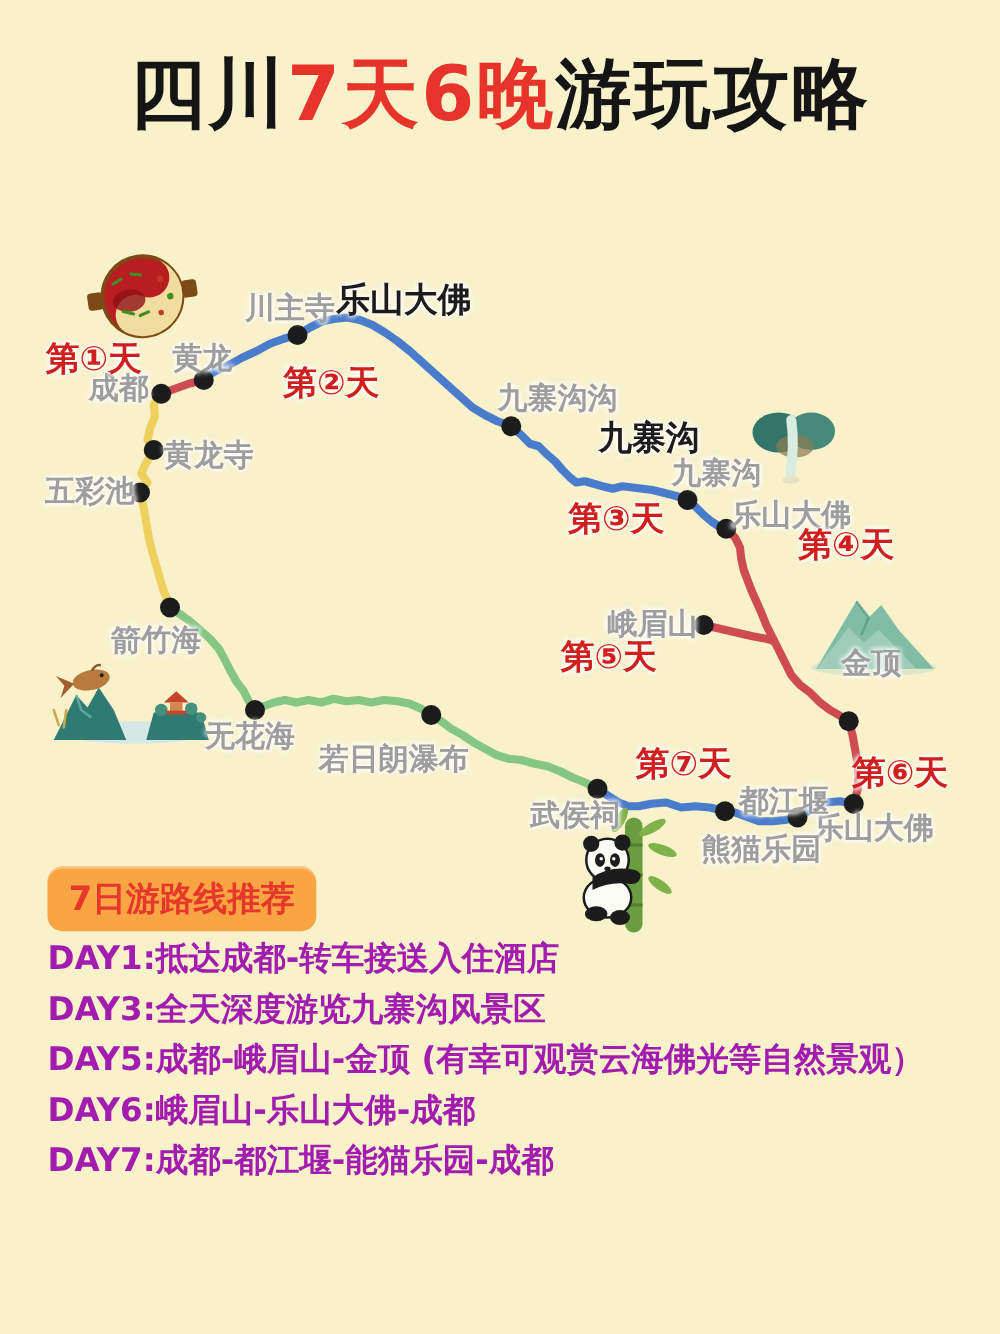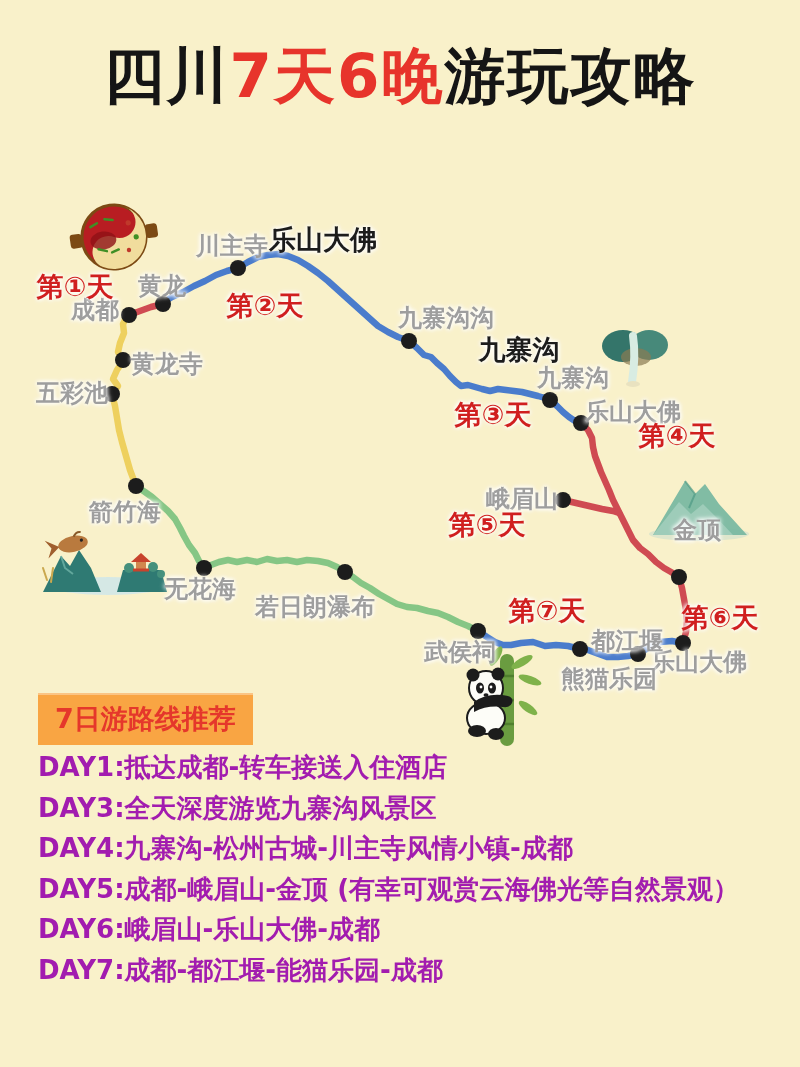--- a/index.html
+++ b/index.html
@@ -28,21 +28,21 @@
   }
   .loc-black{font-size:27px; font-weight:900; color:#1c1c1c;}
   .day-marker{
     position:absolute; transform:translate(-50%,-50%);
     font-size:27px; font-weight:900; color:#d01f1f; white-space:nowrap;
   }
   
   .badge{
     position:absolute; left:38px; top:693px;
     background:#f9a543; color:#e5372b;
-    font-size:27px; font-weight:900; padding:8px 17px; border-radius:0;
+    font-size:27px; font-weight:900; padding:8px 17px; border-radius:12px;
     box-shadow:inset 0 2px 0 rgba(255,255,255,.35);
     white-space:nowrap;
   }
   .days{
     position:absolute; left:38px; top:747px; width:750px;
     font-size:26px; font-weight:700; color:#a21caf; line-height:40.6px;
     white-space:nowrap;
   }
   svg{display:block;}
 </style>
@@ -185,19 +185,18 @@
   <span class="day-marker halo" style="left:493px;top:415px">第③天</span>
   <span class="day-marker halo" style="left:677px;top:436px">第④天</span>
   <span class="day-marker halo" style="left:487px;top:525px">第⑤天</span>
   <span class="day-marker halo" style="left:720px;top:618px">第⑥天</span>
   <span class="day-marker halo" style="left:547px;top:611px">第⑦天</span>
 
   <div class="badge">7日游路线推荐</div>
   <div class="days">
     <div>DAY1:抵达成都-转车接送入住酒店</div>
     <div>DAY3:全天深度游览九寨沟风景区</div>
-    <div>DAY4:九寨沟-松州古城-川主寺风情小镇-成都</div>
     <div>DAY5:成都-峨眉山-金顶 (有幸可观赏云海佛光等自然景观）</div>
     <div>DAY6:峨眉山-乐山大佛-成都</div>
     <div>DAY7:成都-都江堰-能猫乐园-成都</div>
   </div>
 
 </div>
 
 </body></html>

